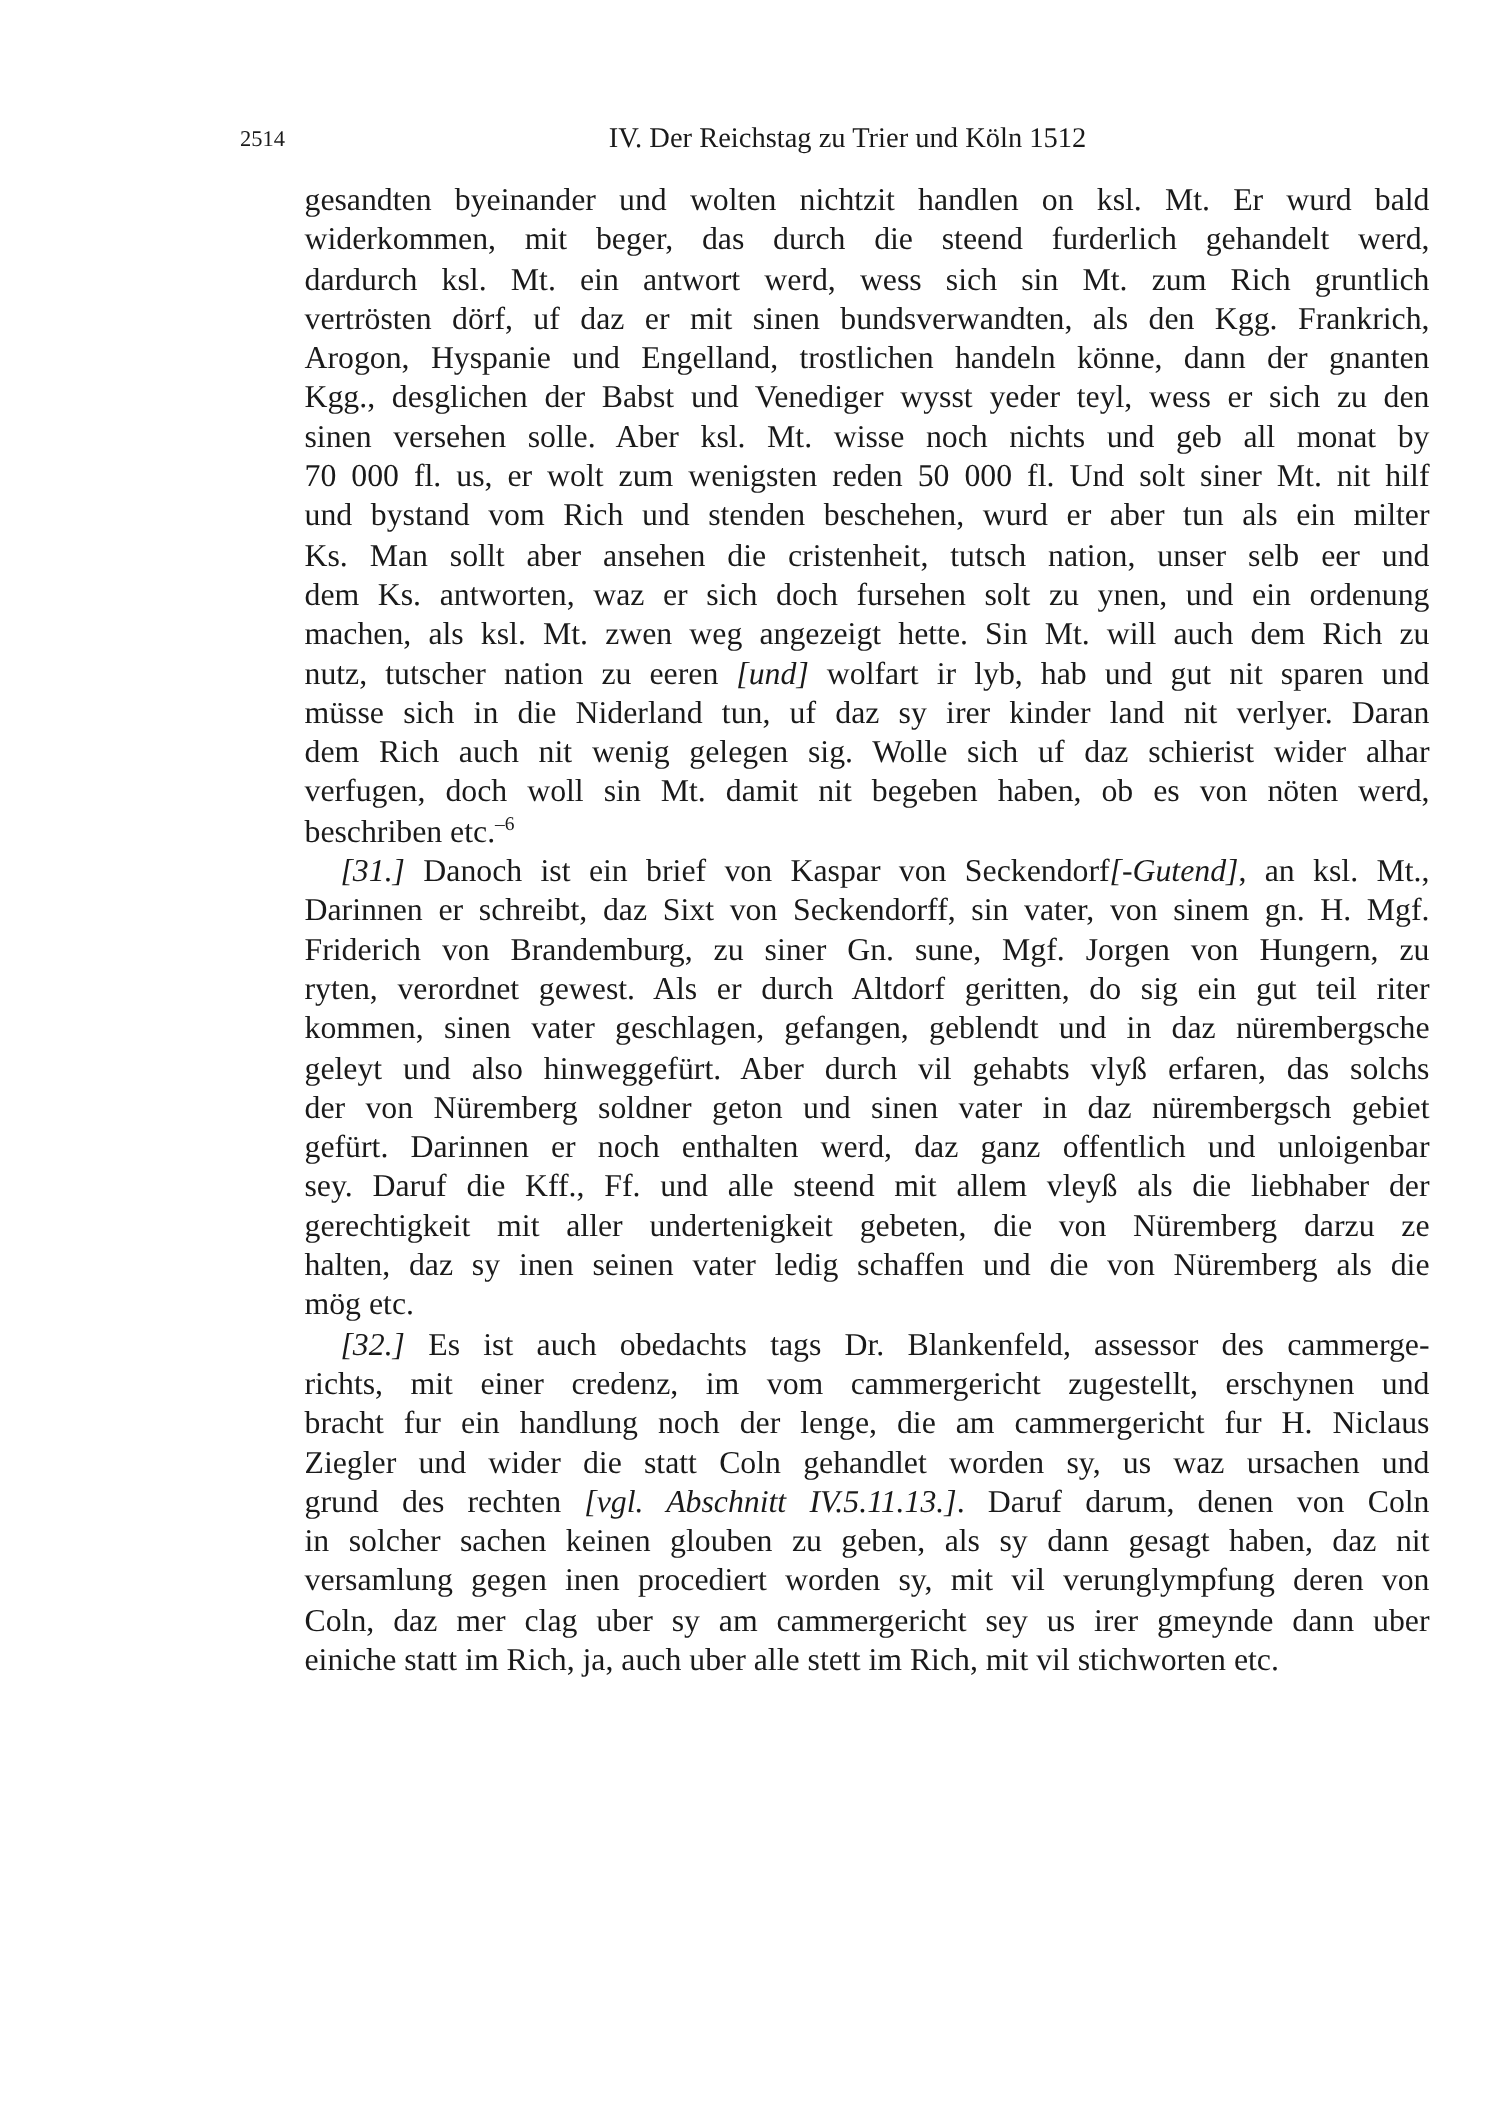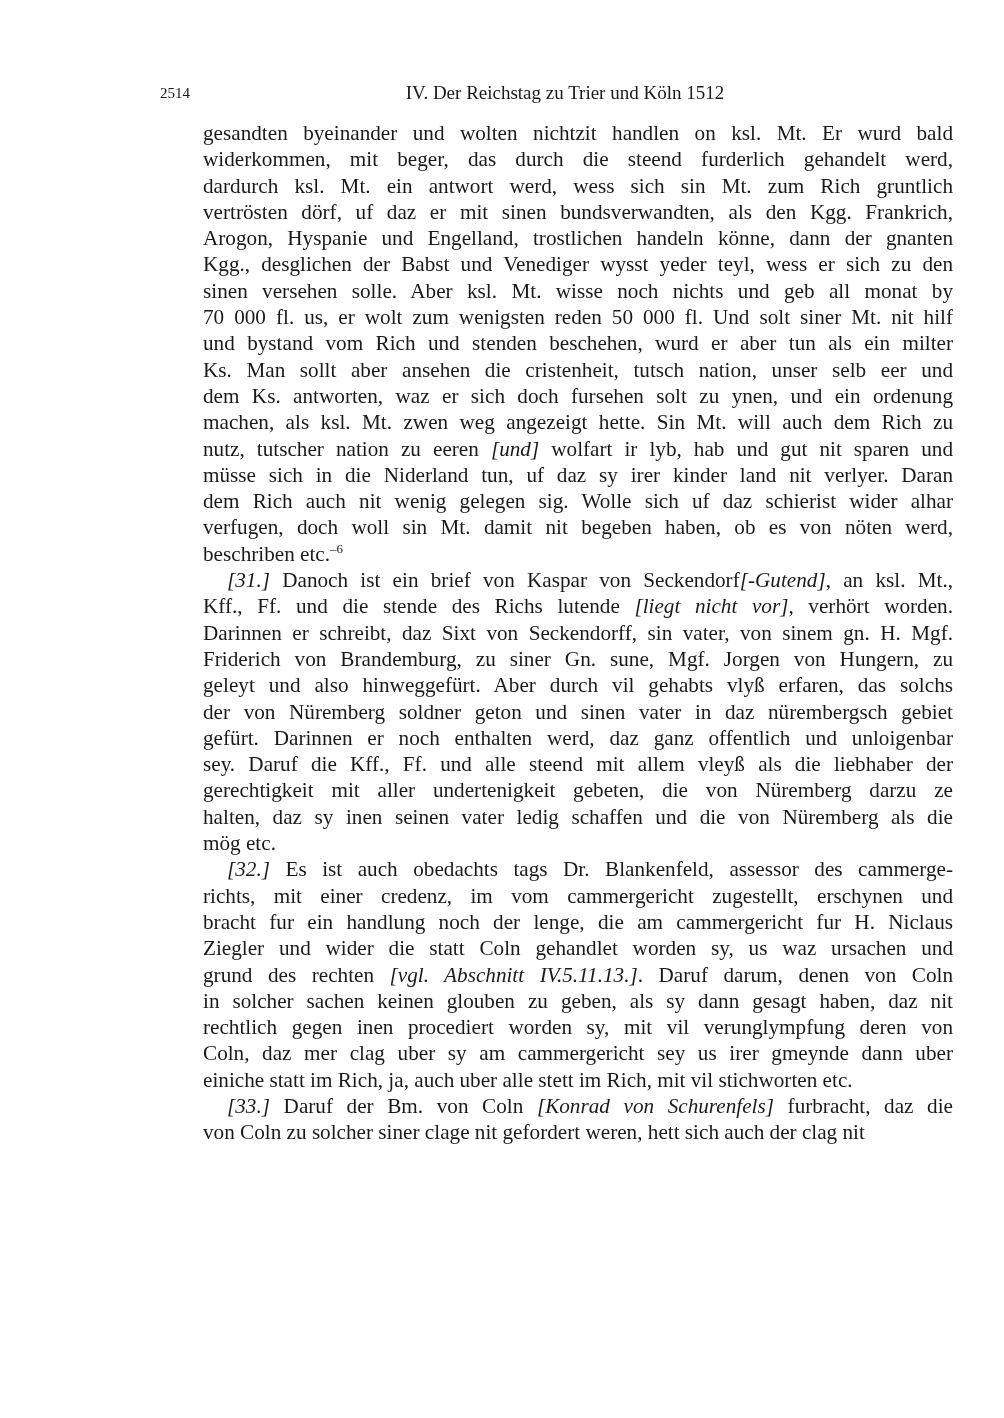--- a/index.html
+++ b/index.html
@@ -101,39 +101,36 @@
       <span class="line"><span>dem Ks. antworten, waz er sich doch fursehen solt zu ynen, und ein ordenung</span></span>
       <span class="line"><span>machen, als ksl. Mt. zwen weg angezeigt hette. Sin Mt. will auch dem Rich zu</span></span>
       <span class="line"><span>nutz, tutscher nation zu eeren </span><span class="it">[und]</span><span> wolfart ir lyb, hab und gut nit sparen und</span></span>
       <span class="line"><span>müsse sich in die Niderland tun, uf daz sy irer kinder land nit verlyer. Daran</span></span>
       <span class="line"><span>dem Rich auch nit wenig gelegen sig. Wolle sich uf daz schierist wider alhar</span></span>
       <span class="line"><span>verfugen, doch woll sin Mt. damit nit begeben haben, ob es von nöten werd,</span></span>
       <span class="line last"><span>beschriben etc.</span><sup>–6</sup></span>
     </div>
     <div class="para">
       <span class="line indented"><span class="it">[31.]</span><span> Danoch ist ein brief von Kaspar von Seckendorf</span><span class="it">[-Gutend]</span><span>, an ksl. Mt.,</span></span>
-      <span class="line"><span>Kff., Ff. und die stende des Richs lutende </span><span class="it">[liegt nicht vor]</span><span>, verhört worden.</span></span>
       <span class="line"><span>Darinnen er schreibt, daz Sixt von Seckendorff, sin vater, von sinem gn. H. Mgf.</span></span>
       <span class="line"><span>Friderich von Brandemburg, zu siner Gn. sune, Mgf. Jorgen von Hungern, zu</span></span>
+      <span class="line"><span>ryten, verordnet gewest. Als er durch Altdorf geritten, do sig ein gut teil riter</span></span>
+      <span class="line"><span>kommen, sinen vater geschlagen, gefangen, geblendt und in daz nürembergsche</span></span>
       <span class="line"><span>geleyt und also hinweggefürt. Aber durch vil gehabts vlyß erfaren, das solchs</span></span>
       <span class="line"><span>der von Nüremberg soldner geton und sinen vater in daz nürembergsch gebiet</span></span>
       <span class="line"><span>gefürt. Darinnen er noch enthalten werd, daz ganz offentlich und unloigenbar</span></span>
       <span class="line"><span>sey. Daruf die Kff., Ff. und alle steend mit allem vleyß als die liebhaber der</span></span>
       <span class="line"><span>gerechtigkeit mit aller undertenigkeit gebeten, die von Nüremberg darzu ze</span></span>
       <span class="line"><span>halten, daz sy inen seinen vater ledig schaffen und die von Nüremberg als die</span></span>
       <span class="line last"><span>mög etc.</span></span>
     </div>
     <div class="para">
       <span class="line indented"><span class="it">[32.]</span><span> Es ist auch obedachts tags Dr. Blankenfeld, assessor des cammerge-</span></span>
       <span class="line"><span>richts, mit einer credenz, im vom cammergericht zugestellt, erschynen und</span></span>
       <span class="line"><span>bracht fur ein handlung noch der lenge, die am cammergericht fur H. Niclaus</span></span>
       <span class="line"><span>Ziegler und wider die statt Coln gehandlet worden sy, us waz ursachen und</span></span>
       <span class="line"><span>grund des rechten </span><span class="it">[vgl. Abschnitt IV.5.11.13.]</span><span>. Daruf darum, denen von Coln</span></span>
       <span class="line"><span>in solcher sachen keinen glouben zu geben, als sy dann gesagt haben, daz nit</span></span>
-      <span class="line"><span>rechtlich gegen inen procediert worden sy, mit vil verunglympfung deren von</span></span>
+      <span class="line"><span>versamlung gegen inen procediert worden sy, mit vil verunglympfung deren von</span></span>
       <span class="line"><span>Coln, daz mer clag uber sy am cammergericht sey us irer gmeynde dann uber</span></span>
       <span class="line last"><span>einiche statt im Rich, ja, auch uber alle stett im Rich, mit vil stichworten etc.</span></span>
-    </div>
-    <div class="para">
-      <span class="line indented"><span class="it">[33.]</span><span> Daruf der Bm. von Coln </span><span class="it">[Konrad von Schurenfels]</span><span> furbracht, daz die</span></span>
-      <span class="line last"><span>von Coln zu solcher siner clage nit gefordert weren, hett sich auch der clag nit</span></span>
     </div>
   </div>
 
 </body></html>

